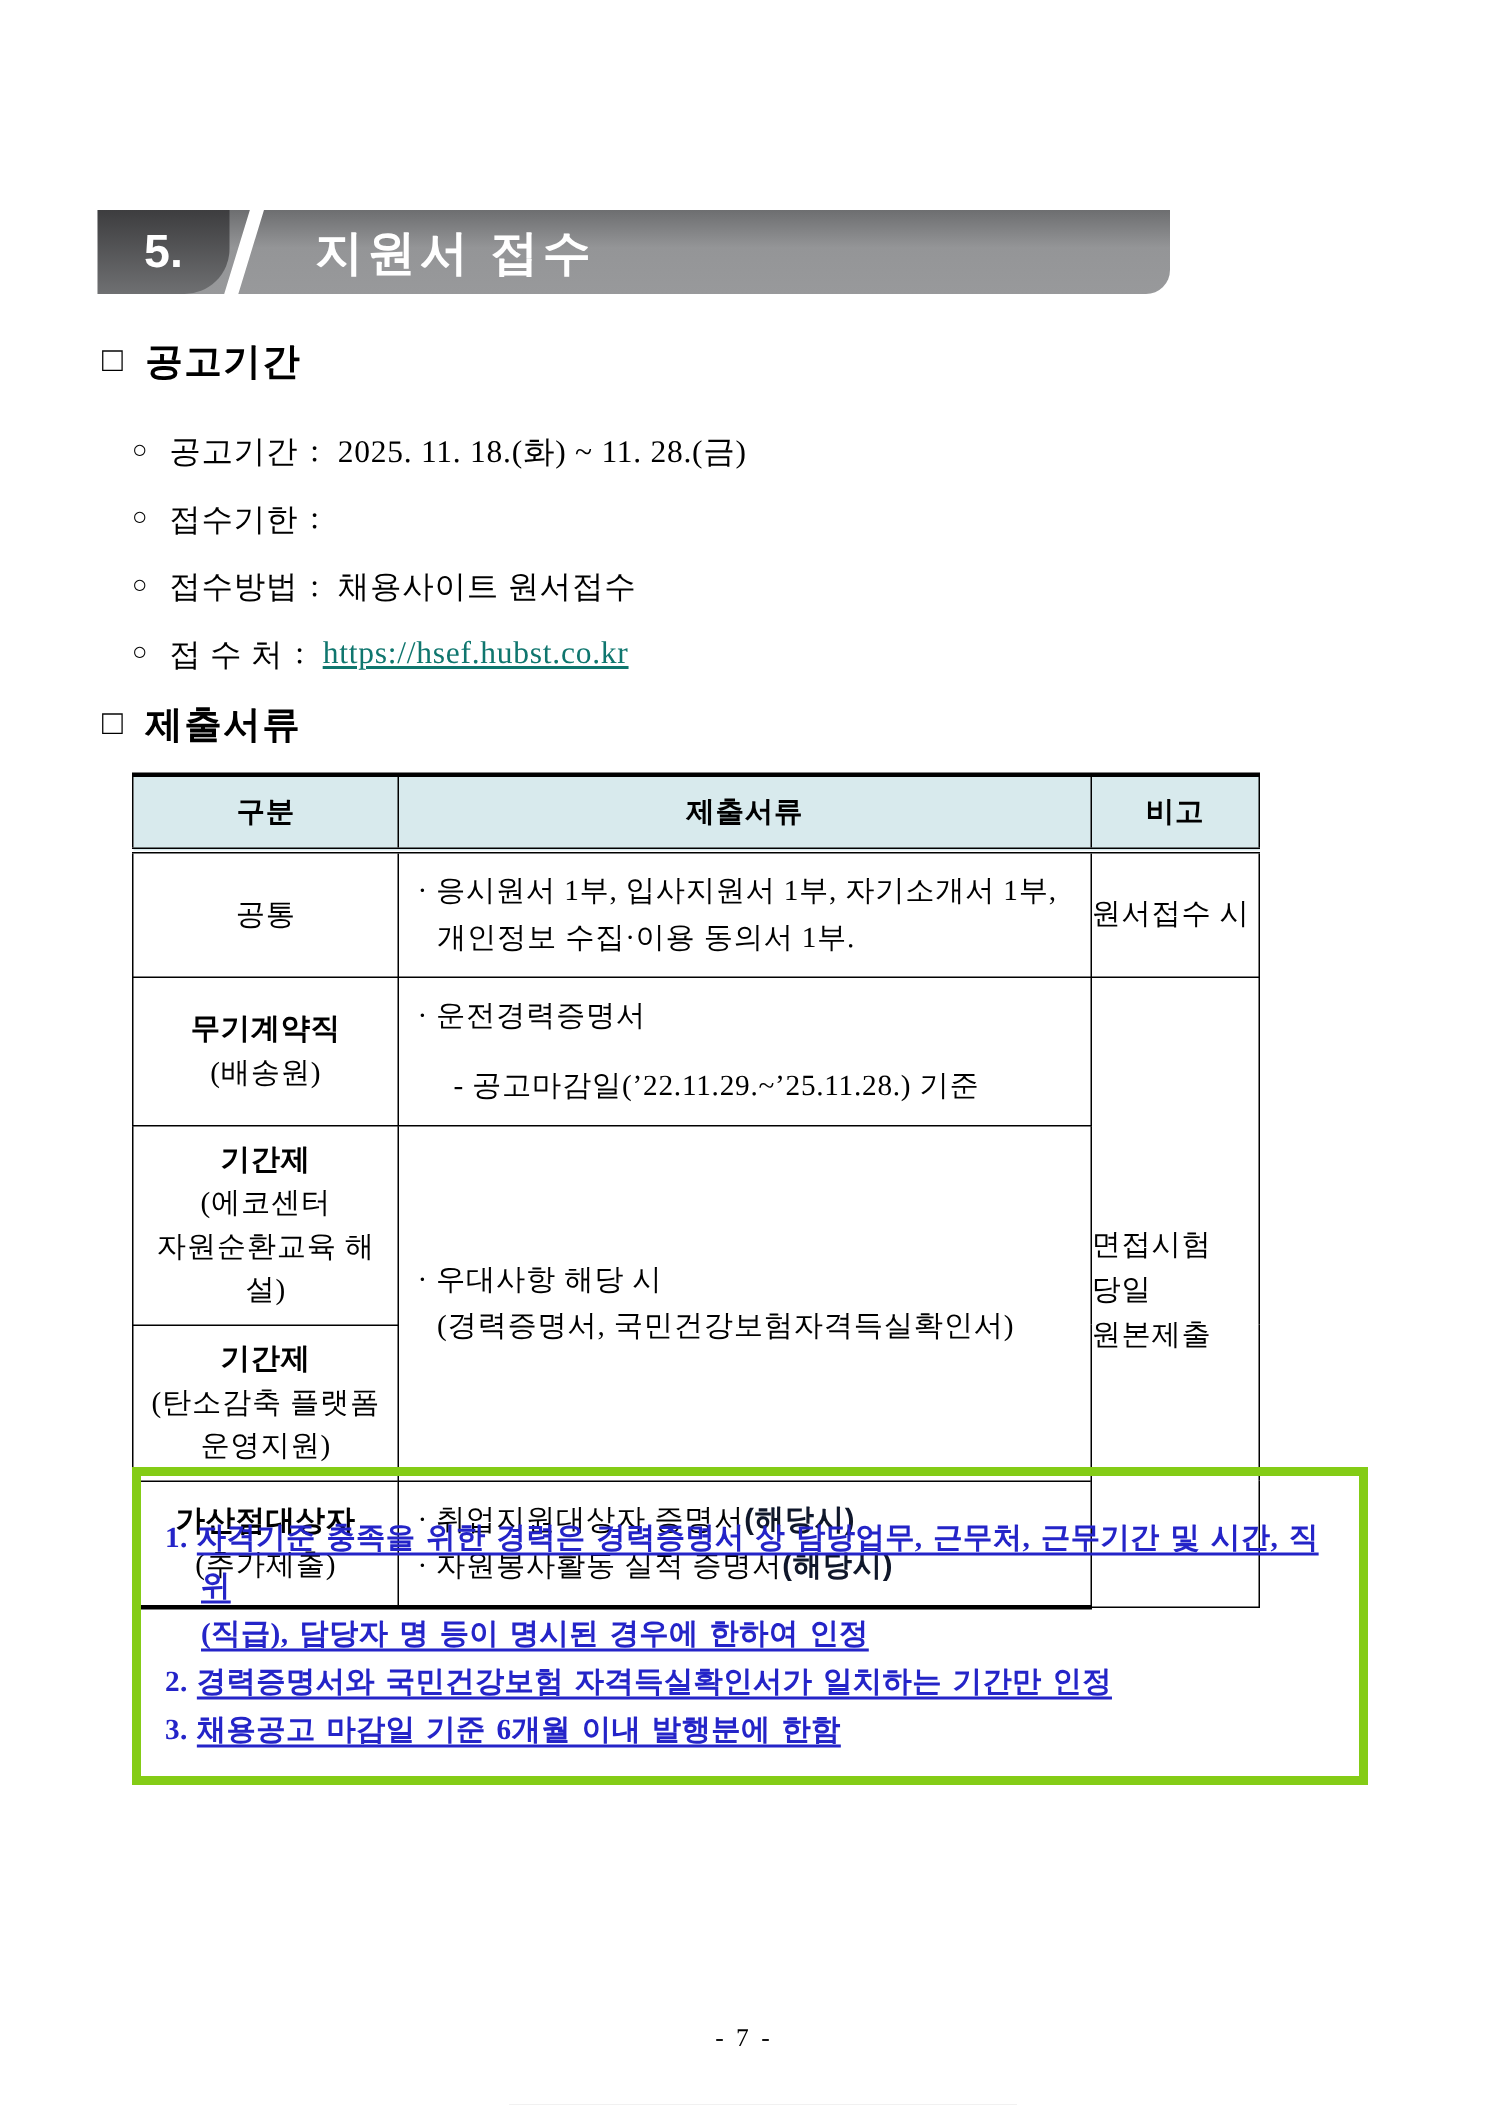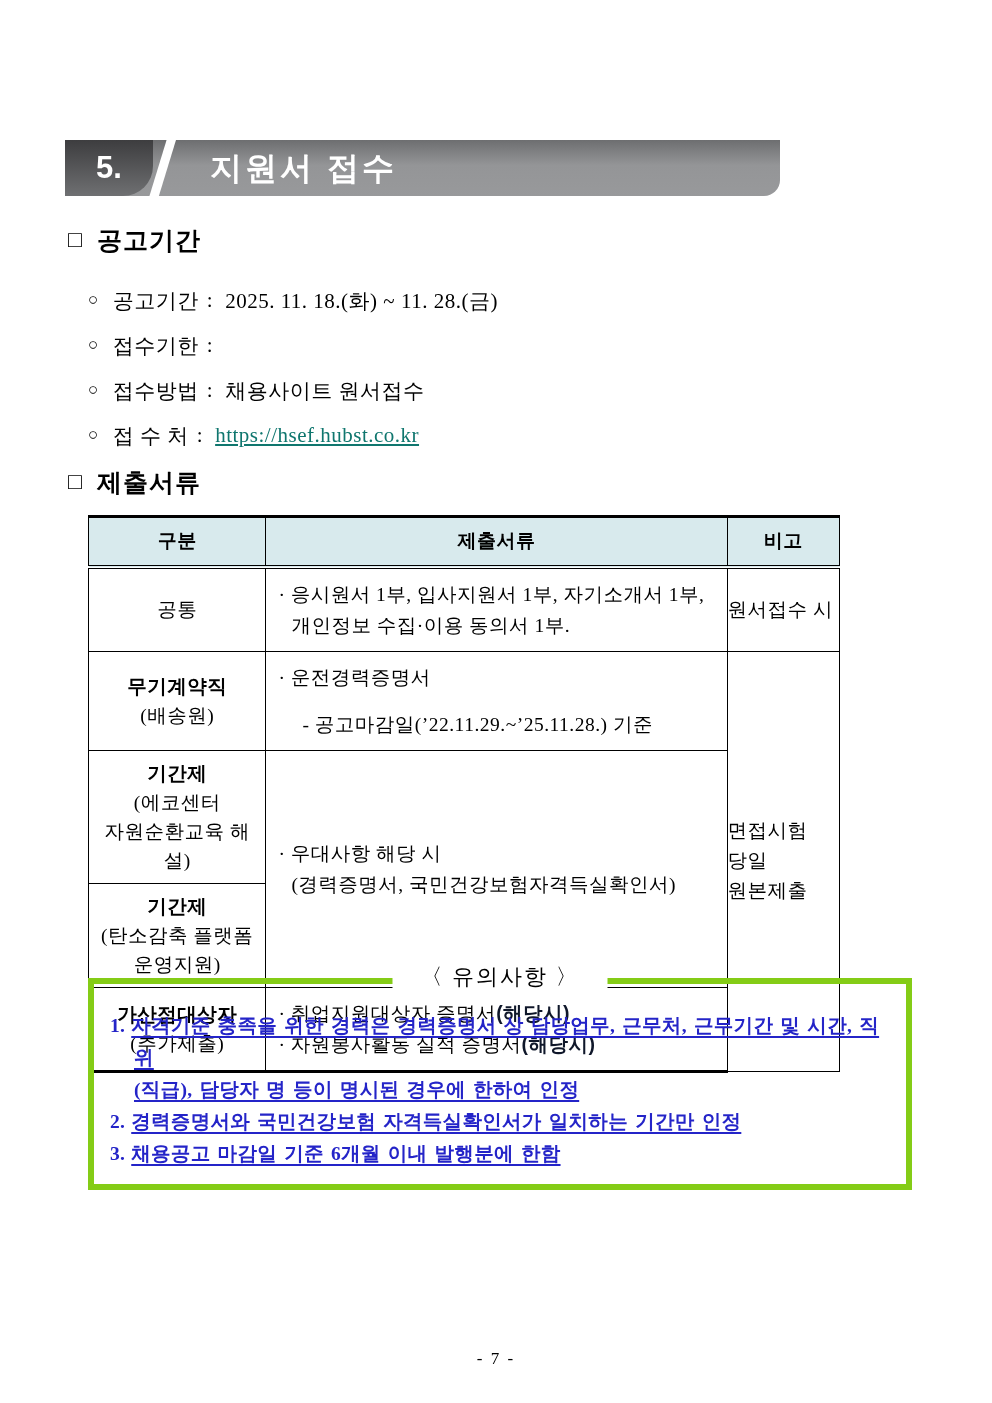--- a/index.html
+++ b/index.html
@@ -244,21 +244,20 @@
         </td>
         <td class="docs">
           <div><span>· 취업지원대상자 증명서</span><span class="hl">(해당시)</span></div>
           <div><span>· 자원봉사활동 실적 증명서</span><span class="hl">(해당시)</span></div>
         </td>
       </tr>
     </tbody>
   </table>
 
   <div class="notice-wrap">
-    <div class="notice-title">〈 유의사항 〉</div>
     <div class="notice-box">
       <div class="notice-item">
         <span class="num">1.</span><span class="nline">자격기준 충족을 위한 경력은 경력증명서 상 담당업무, 근무처, 근무기간 및 시간, 직위</span>
         <div style="text-indent:0;"><span class="nline">(직급), 담당자 명 등이 명시된 경우에 한하여 인정</span></div>
       </div>
       <div class="notice-item">
         <span class="num">2.</span><span class="nline">경력증명서와 국민건강보험 자격득실확인서가 일치하는 기간만 인정</span>
       </div>
       <div class="notice-item">
         <span class="num">3.</span><span class="nline">채용공고 마감일 기준 6개월 이내 발행분에 한함</span>

